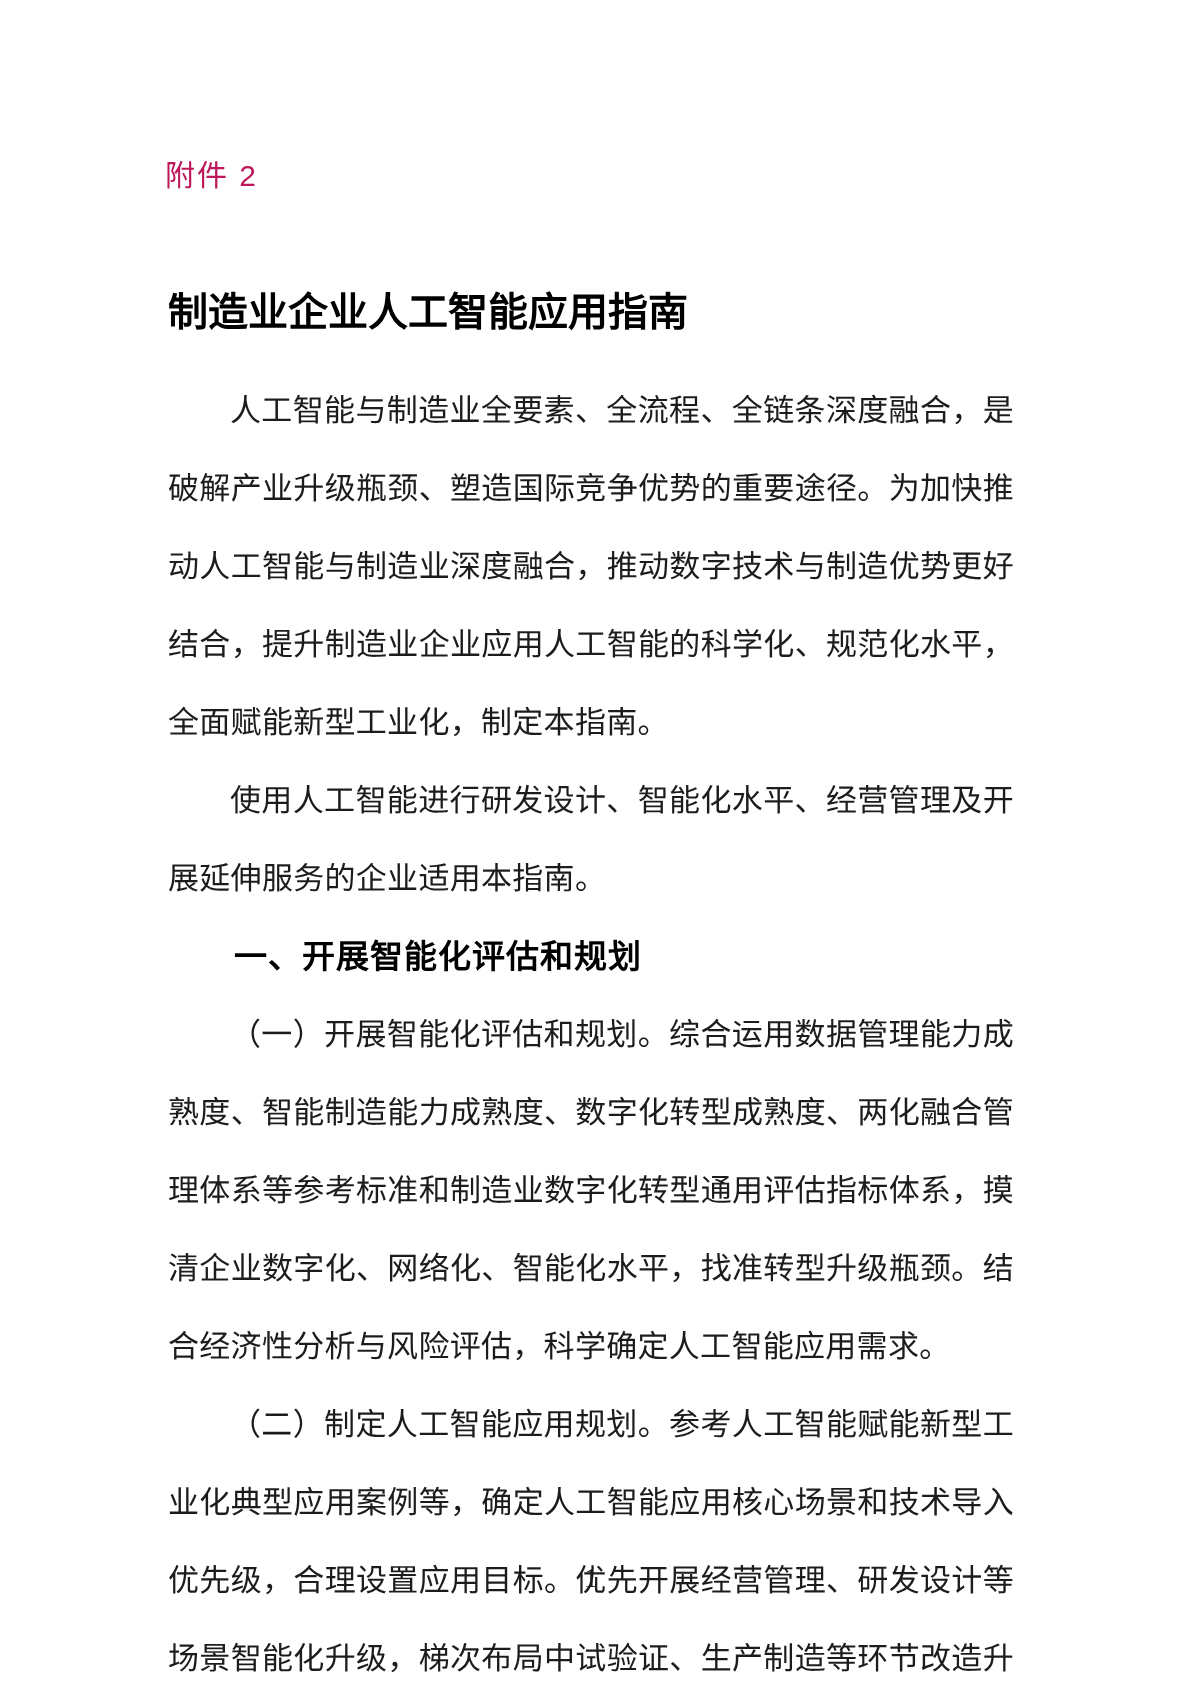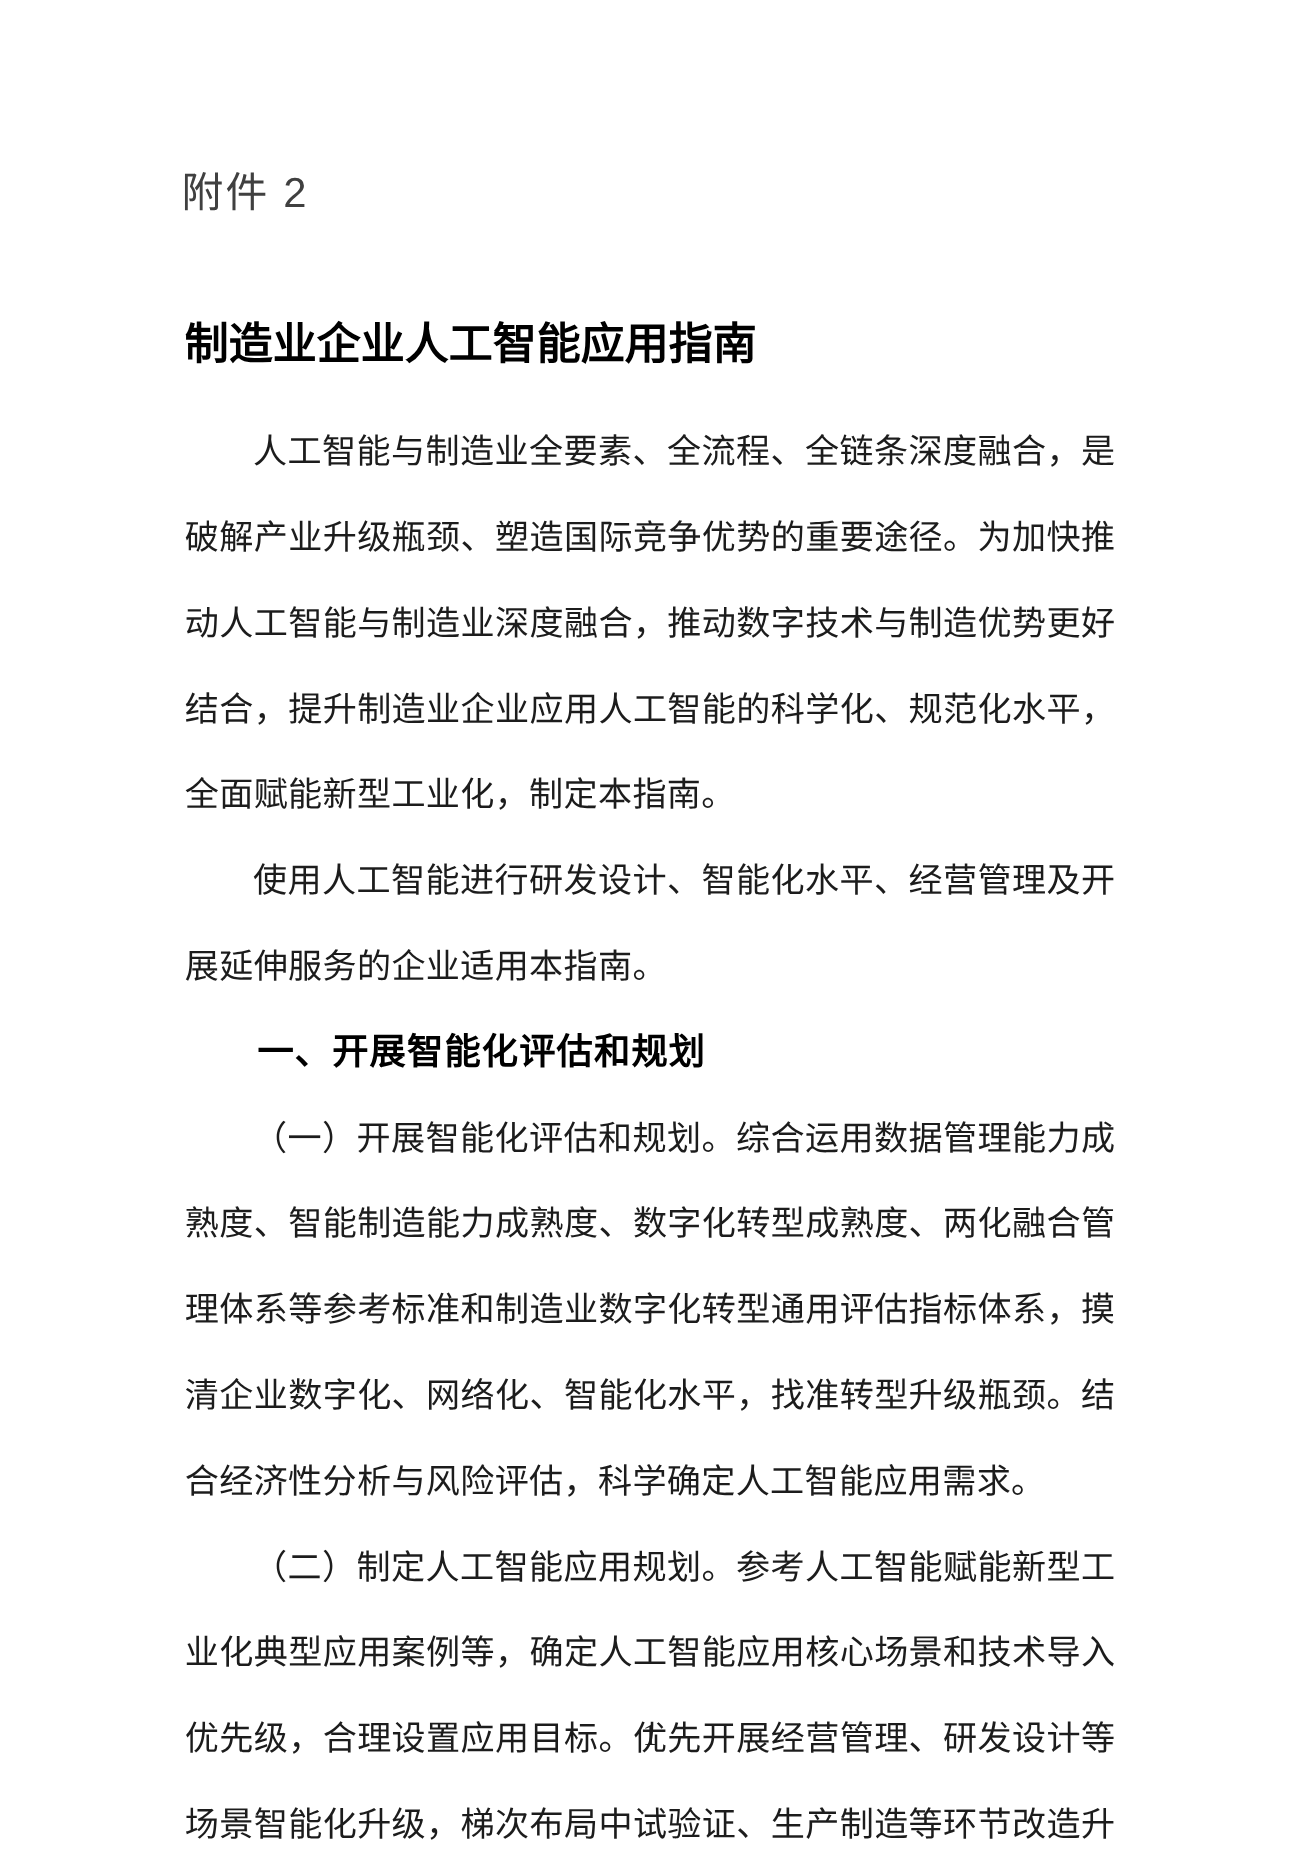--- a/index.html
+++ b/index.html
@@ -13,25 +13,25 @@
     height: 1683px;
     background: #ffffff;
     overflow: hidden;
     font-family: "Liberation Serif", serif;
     color: #1c1c1c;
   }
   .attachment-label {
     position: absolute;
     left: 165px;
     top: 158px;
-    font-size: 38px;
+    font-size: 30px;
     line-height: 36px;
     font-family: "Liberation Sans", sans-serif;
     font-weight: 500;
-    color: #404040;
+    color: #be185d;
     letter-spacing: 2px;
   }
   .doc-title {
     position: absolute;
     left: 168px;
     top: 261px;
     width: 846px;
     text-align: left;
     font-size: 40px;
     line-height: 50px;
@@ -52,21 +52,21 @@
     text-align: justify;
     text-justify: inter-ideograph;
     color: #1c1c1c;
   }
   .flow p {
     margin: 0;
     padding: 0;
     text-indent: 2em;
   }
   .flow p.section-heading {
-    font-family: Liberation Serif, serif;
+    font-family: Liberation Sans, sans-serif;
     font-weight: 700;
     font-size: 33px;
     color: #000000;
     letter-spacing: 1px;
   }
   .page-number {
     position: absolute;
     left: 168px;
     top: 1562px;
     width: 846px;

